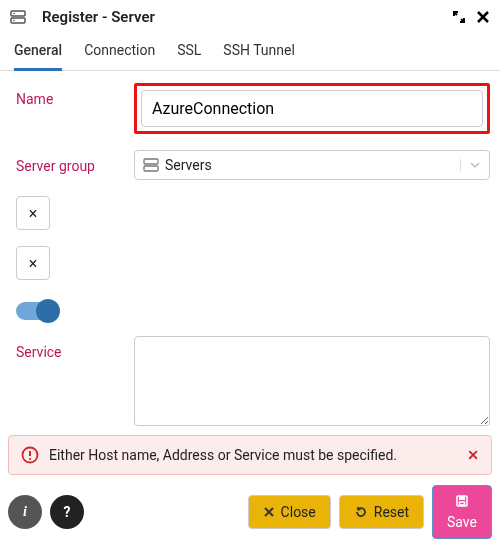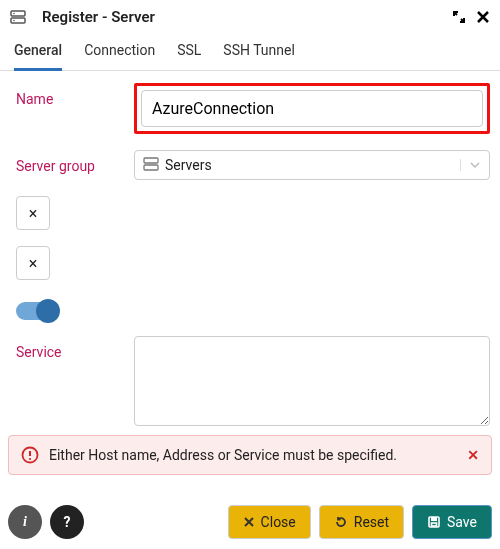--- a/index.html
+++ b/index.html
@@ -86,20 +86,21 @@
     align-items: center;
     border: 1px solid #ccc;
     border-radius: 4px;
     padding: 6px 8px;
     background: #fff;
     cursor: pointer;
   }
   .select-wrap .select-value {
     flex: 1;
     display: flex;
+    align-items: center;
     gap: 6px;
   }
   .select-arrow {
     border-left: 1px solid #ddd;
     padding-left: 8px;
     color: #bbb;
     font-size: 12px;
   }
   .chip-x {
     width: 34px;
@@ -185,23 +186,24 @@
     align-items: center;
     gap: 6px;
     padding: 8px 14px;
     border: 1px solid #ccc;
     border-radius: 4px;
     background: #eab308;
     cursor: pointer;
     font-size: 14px;
   }
   .btn.primary {
-    background: #0f766e;
+    background: #ec4899;
     border-color: #5b94c7;
     color: #fff;
+    flex-direction: column;
   }
   svg { display:block; }
 </style>
 </head>
 <body>
 
 <div class="header">
   <div class="title">
     <span>
       <svg width="16" height="14" viewBox="0 0 16 14">

